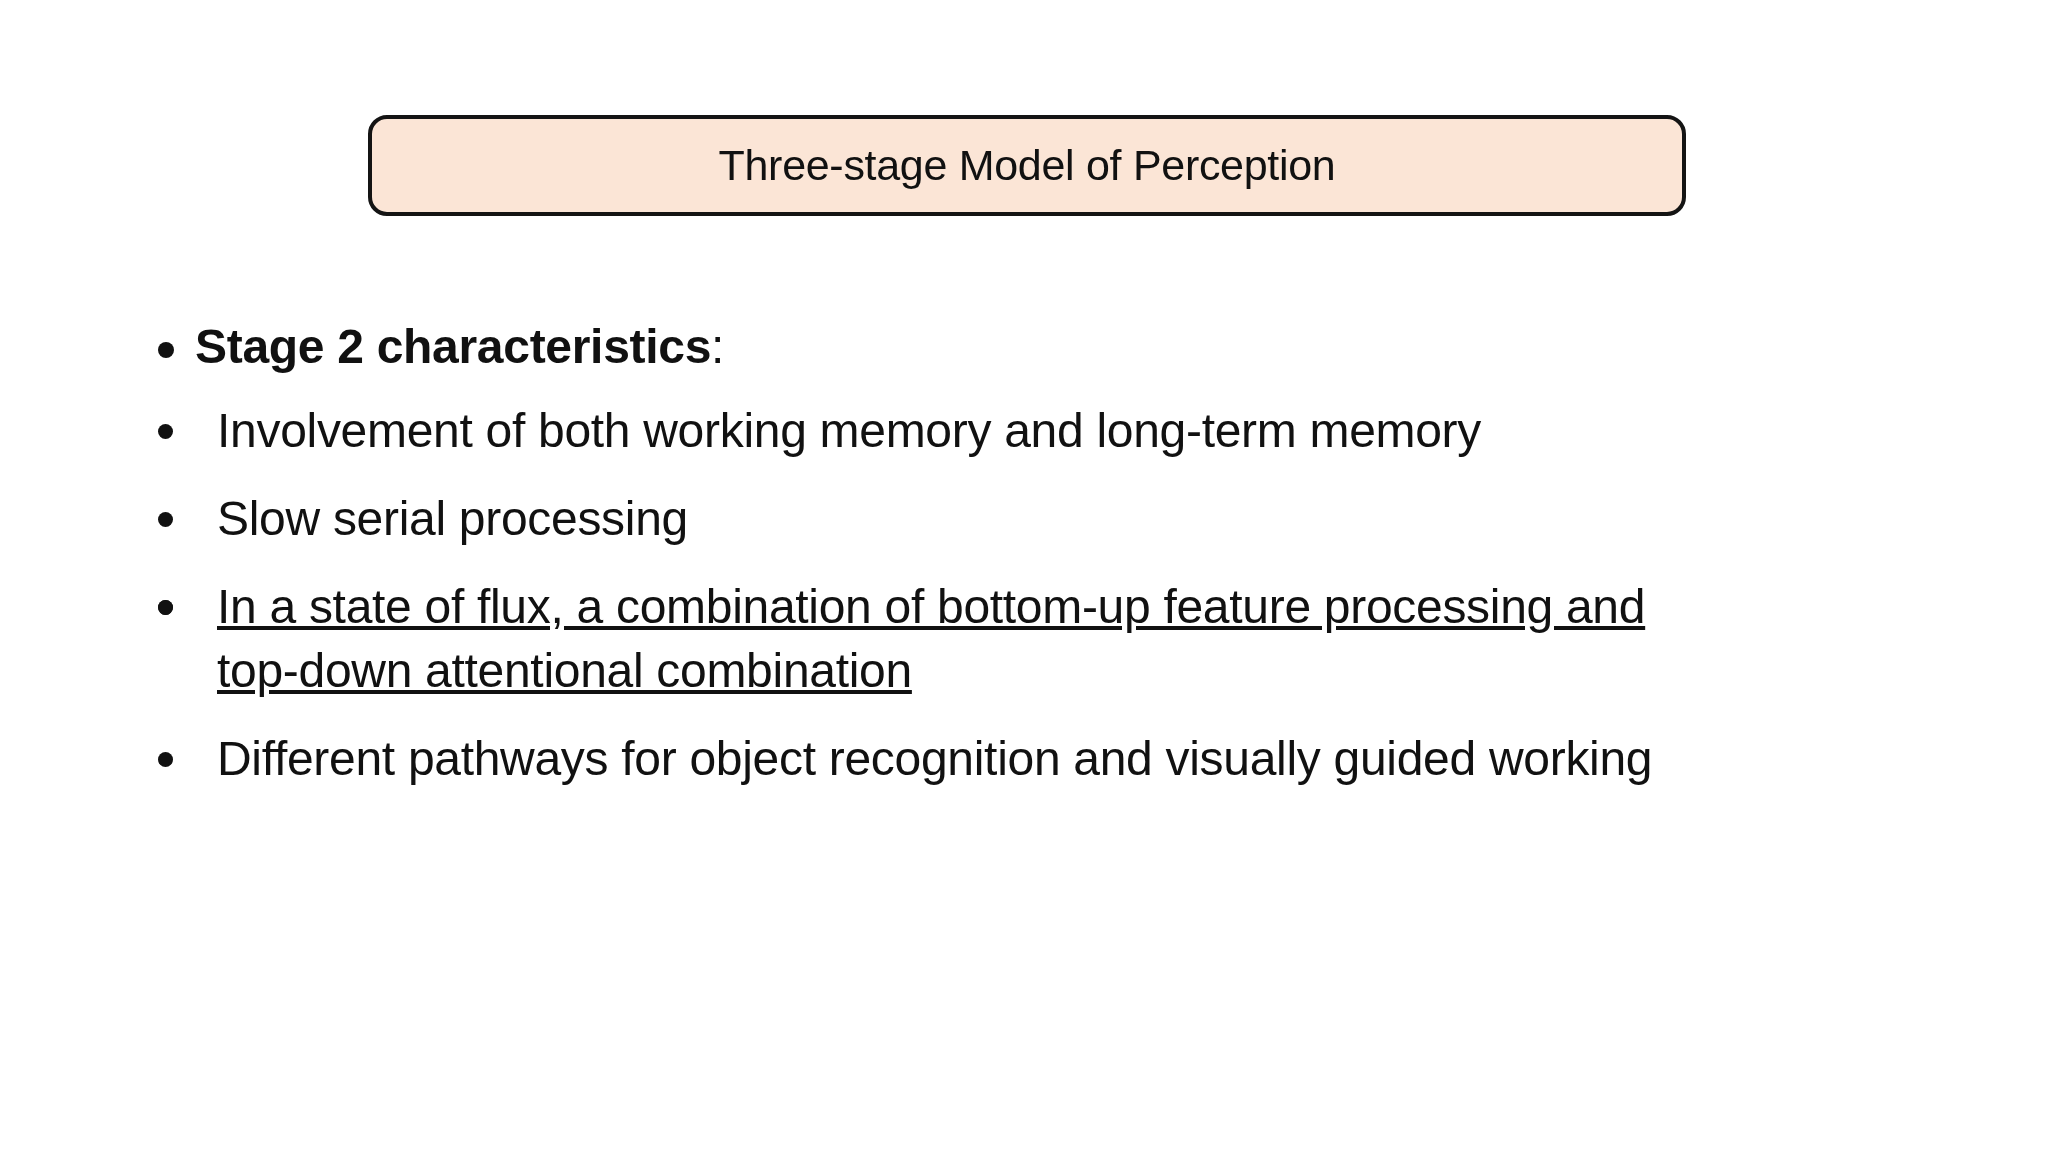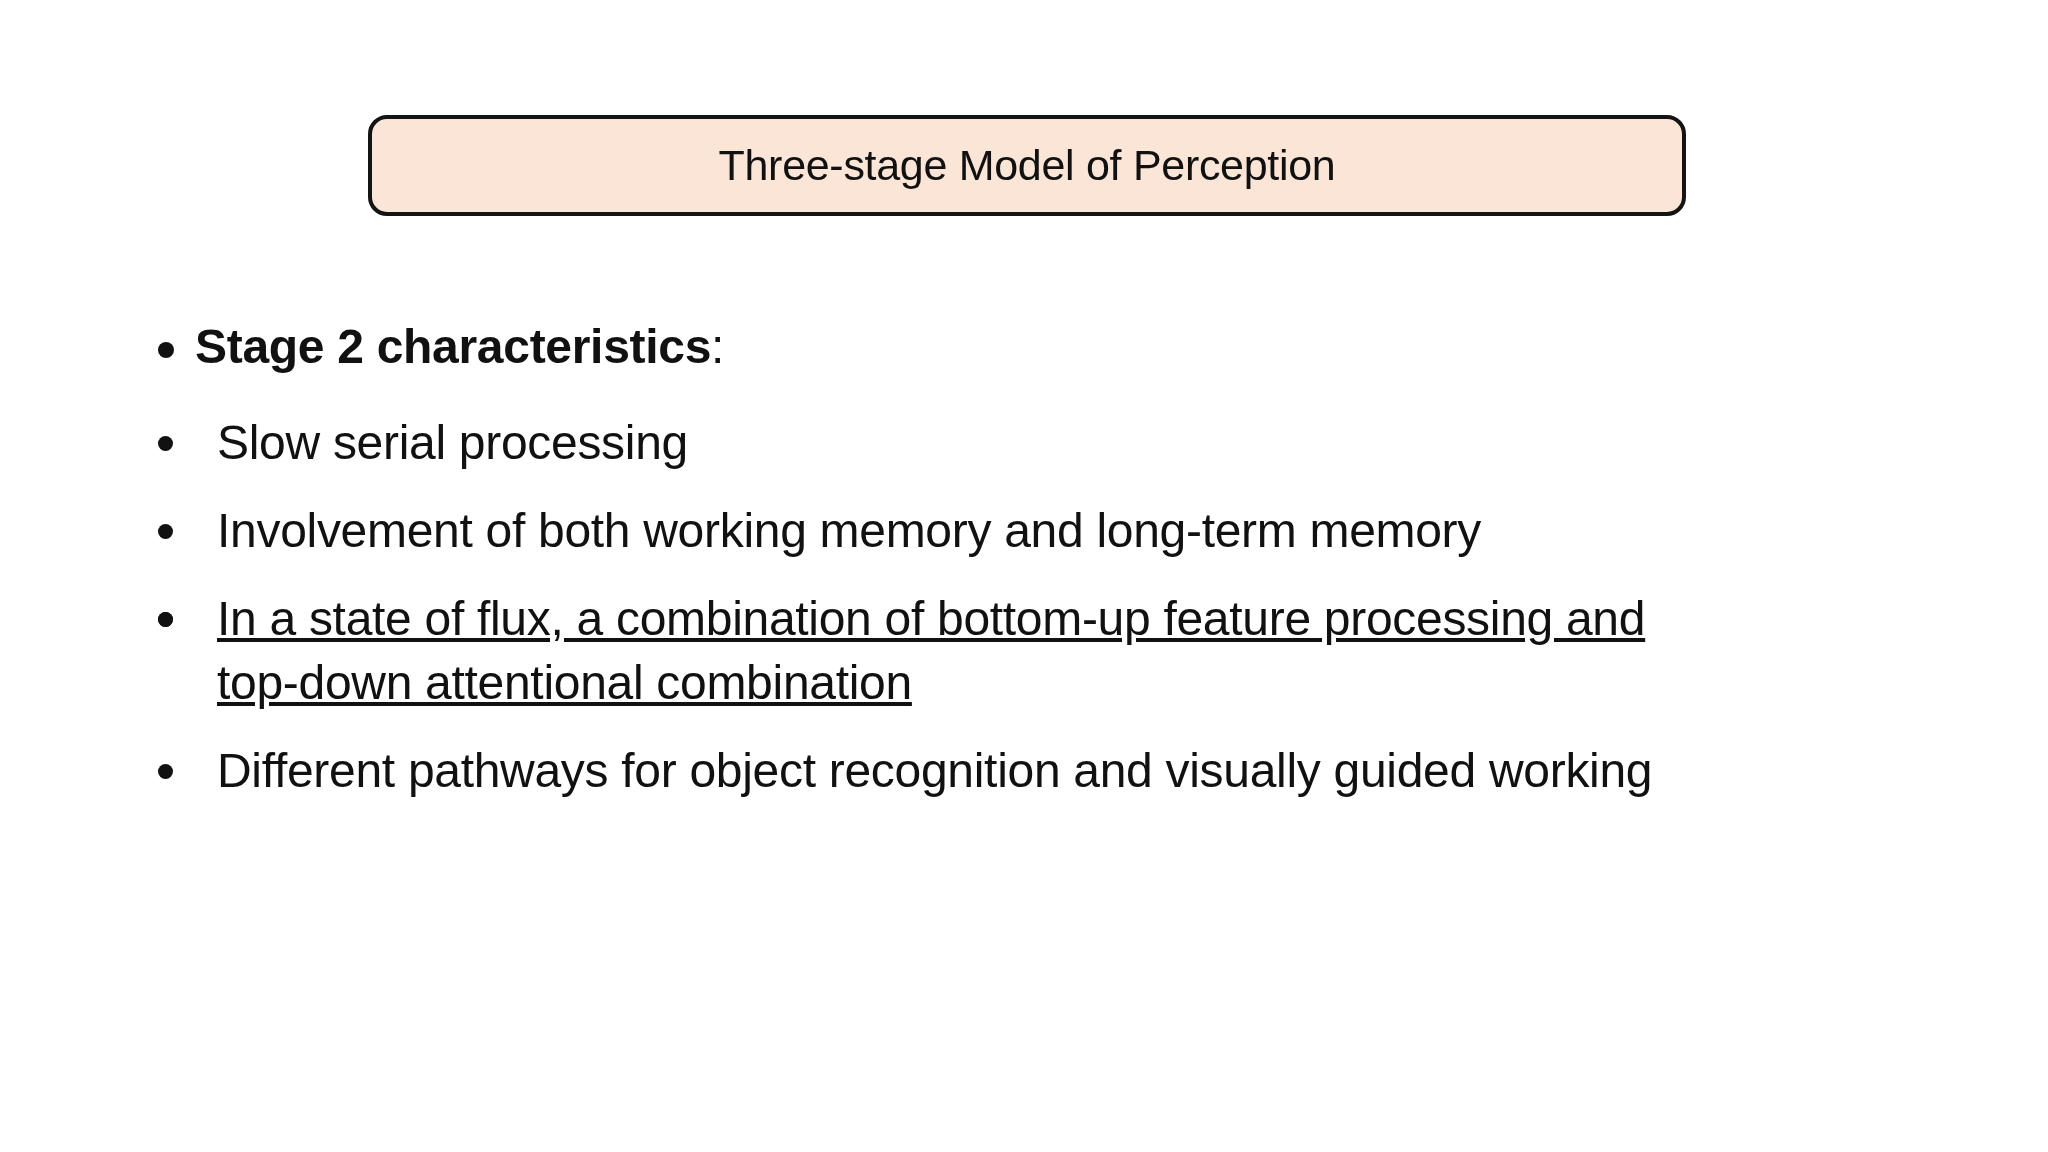--- a/index.html
+++ b/index.html
@@ -47,21 +47,21 @@
   }
   ul.bullets li {
     position: relative;
     font-size: 48px;
     line-height: 64px;
     letter-spacing: -0.3px;
     margin-bottom: 24px;
     white-space: nowrap;
   }
   ul.bullets li.lead {
-    margin-bottom: 32px;
+    margin-bottom: 20px;
     padding-left: 37px;
   }
   ul.bullets li.sub {
     padding-left: 59px;
   }
   .dot {
     position: absolute;
     left: 0;
     top: 25px;
     width: 15px; height: 15px;
@@ -86,26 +86,26 @@
 
   <ul class="bullets">
 
     <li class="lead">
       <span class="dot"></span>
       <span class="bold">Stage 2 characteristics</span><span>:</span>
     </li>
 
     <li class="sub">
       <span class="dot"></span>
-      <span>Slow serial processing</span>
+      <span>Involvement of both working memory and long-term memory</span>
     </li>
 
     <li class="sub">
       <span class="dot"></span>
-      <span>Involvement of both working memory and long-term memory</span>
+      <span>Slow serial processing</span>
     </li>
 
     <li class="sub">
       <span class="dot"></span>
     </li>
 
     <li class="sub">
       <span class="dot"></span>
       <span class="wrap-line">In a state of flux, a combination of bottom-up feature processing and</span>
       <span class="wrap-line">top-down attentional combination</span>

